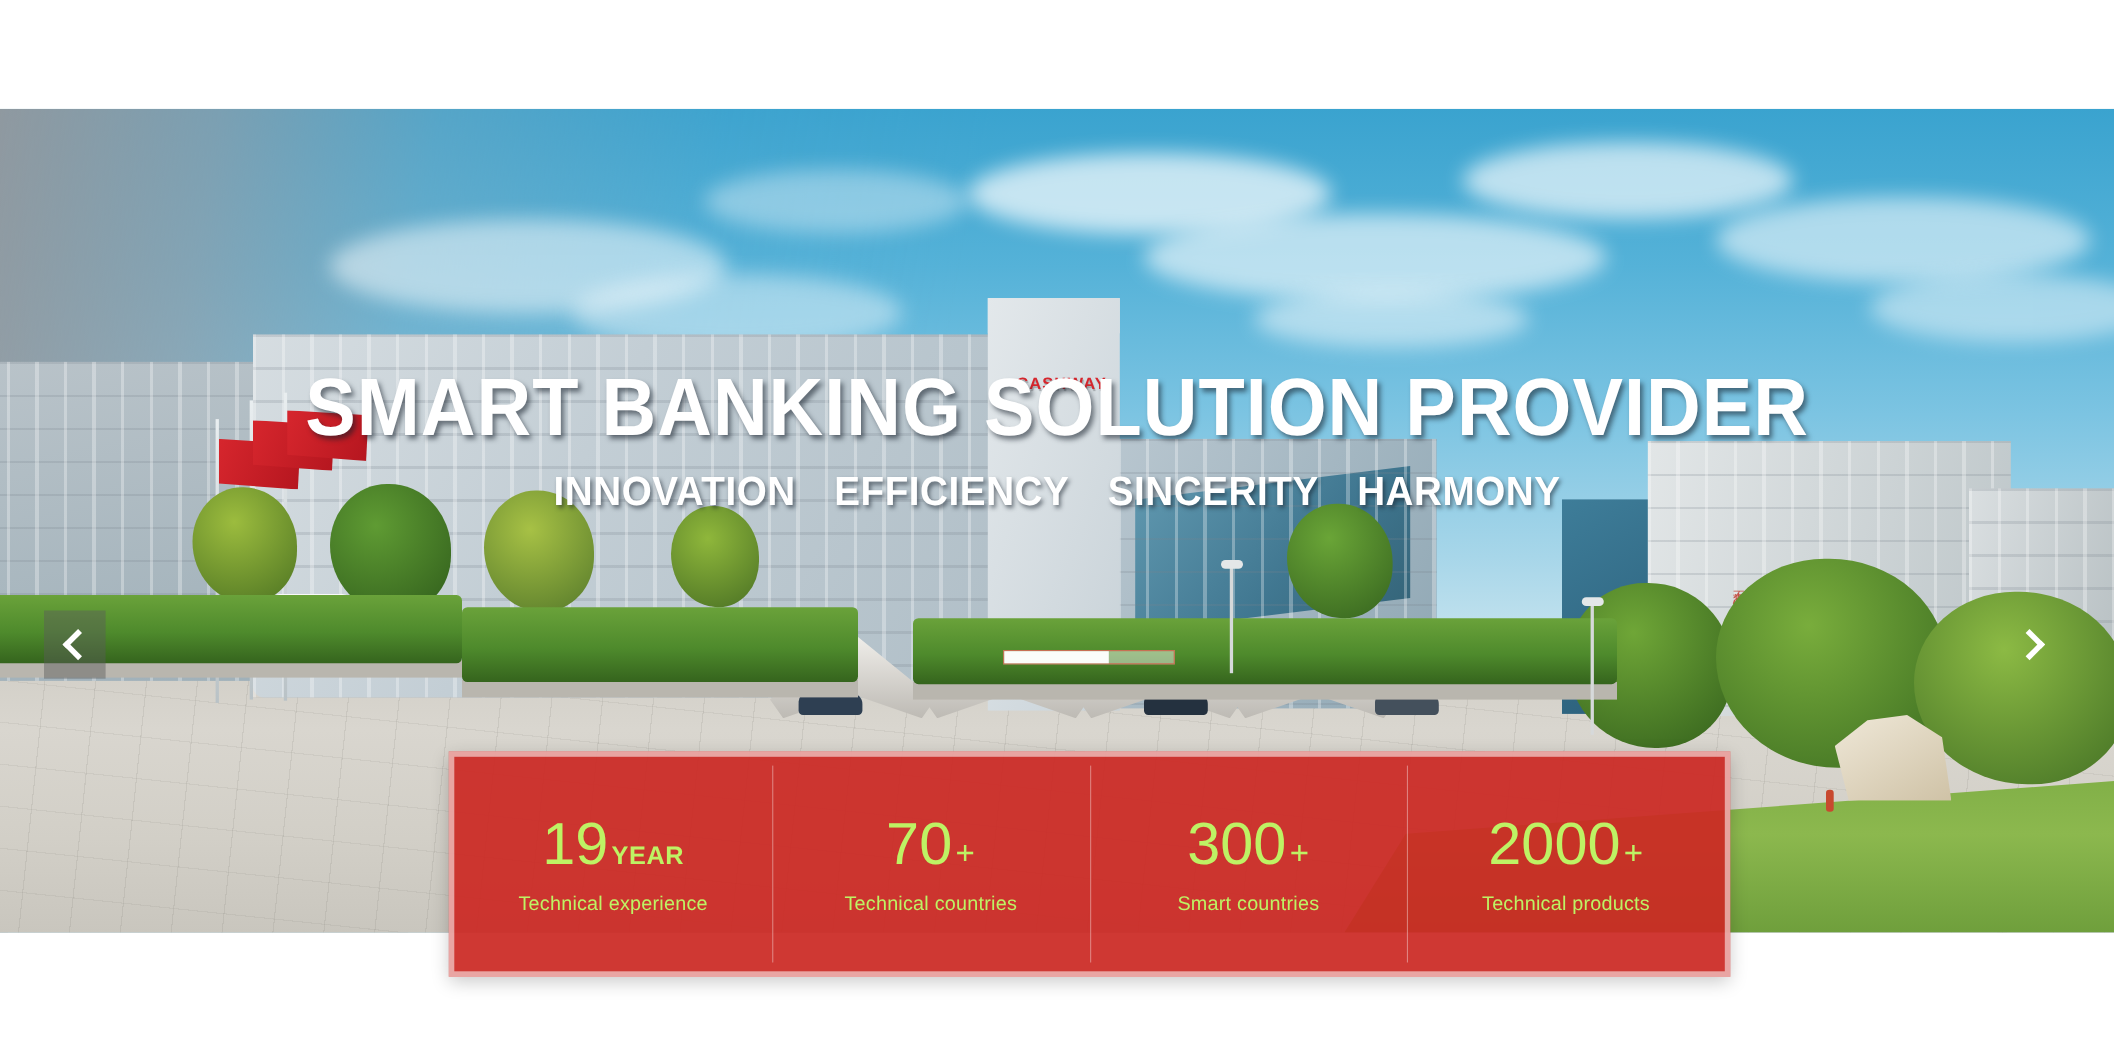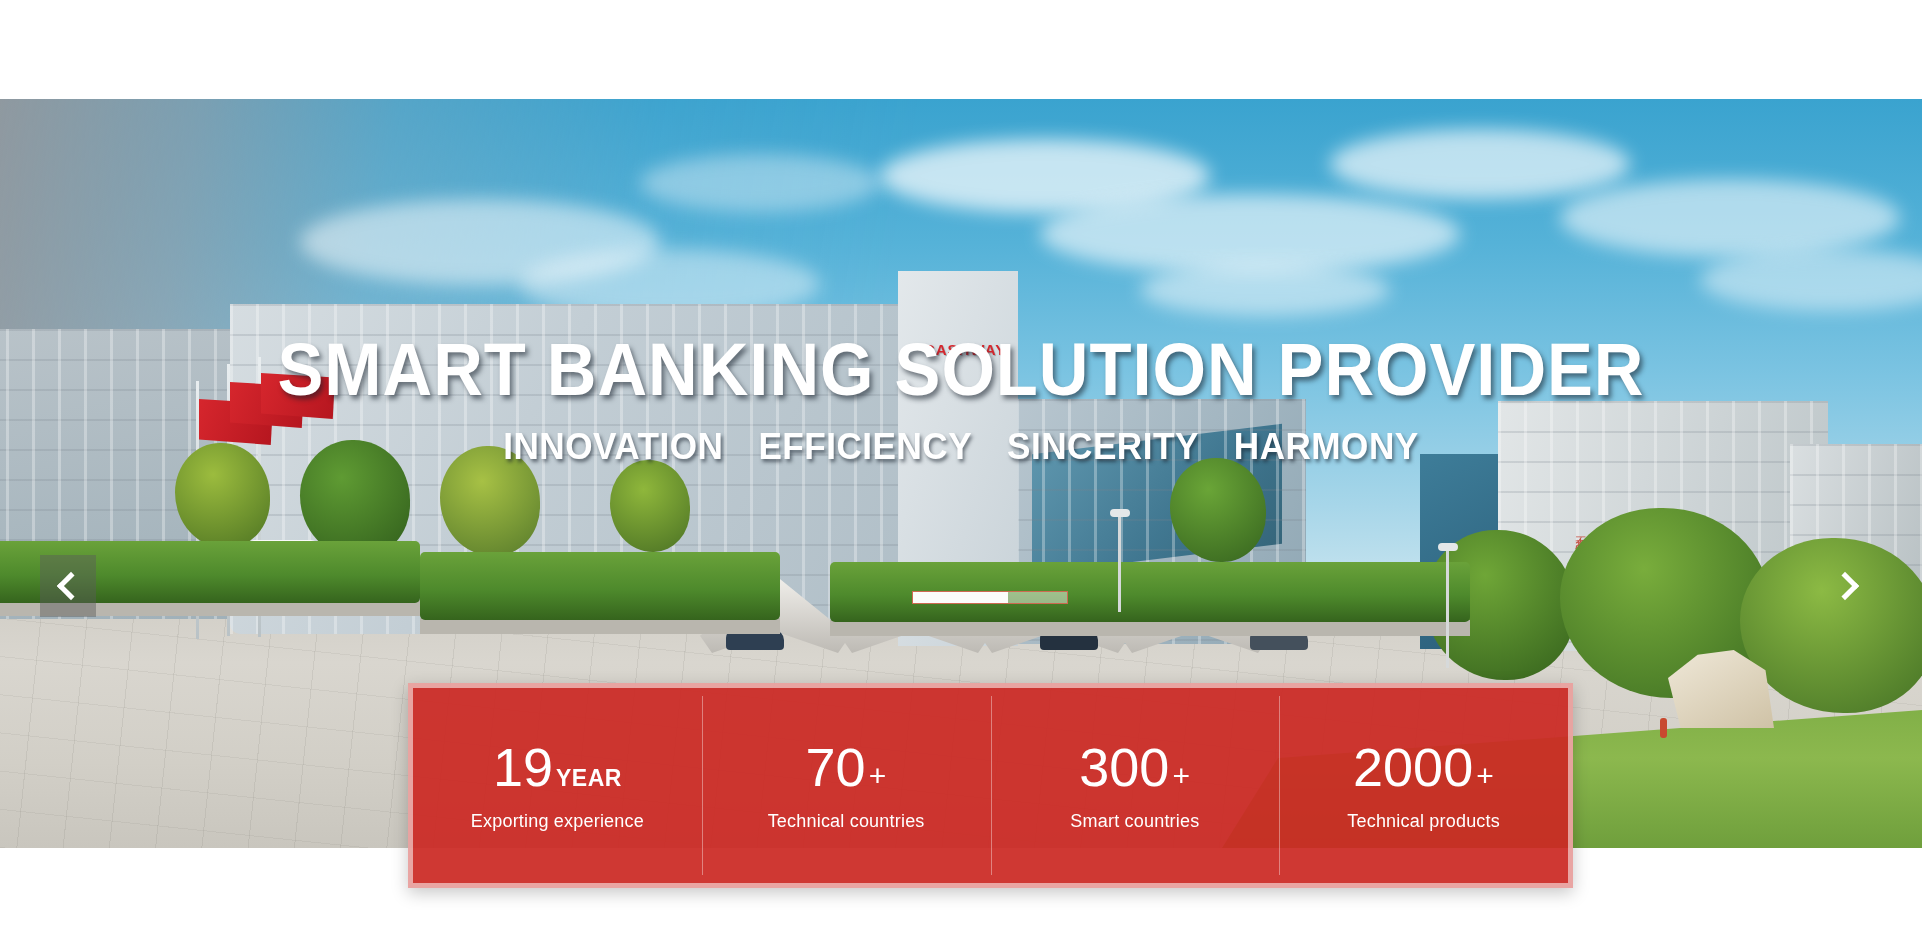--- a/index.html
+++ b/index.html
@@ -268,21 +268,21 @@
     width:1165px; height:205px;
     background:rgba(203,41,35,0.93);
     border:5px solid rgba(255,255,255,0.55);
     box-shadow:0 5px 16px rgba(0,0,0,0.22);
     display:flex; z-index:5;
   }
   .stat{
     flex:1 1 0; position:relative;
     display:flex; flex-direction:column;
     align-items:center; justify-content:center;
-    color:#ffffff;
+    color:#bef264;
   }
   .stat + .stat::before{
     content:""; position:absolute; left:0; top:8px; bottom:8px;
     width:1px; background:rgba(255,255,255,0.38);
   }
   .stat-num{
     font-family:"Liberation Sans", sans-serif;
     font-weight:400; font-size:54px; line-height:1;
     display:flex; align-items:baseline;
   }
@@ -402,21 +402,21 @@
 
   <div class="hero-mask"></div>
 
   <div class="stats">
 
     <div class="stat">
       <div class="stat-num">
         <span>19</span>
         <span class="stat-suffix">YEAR</span>
       </div>
-      <div class="stat-label">Exporting experience</div>
+      <div class="stat-label">Technical experience</div>
     </div>
 
     <div class="stat">
       <div class="stat-num">
         <span>70</span>
         <span class="stat-suffix plus">+</span>
       </div>
       <div class="stat-label">Technical countries</div>
     </div>
 

